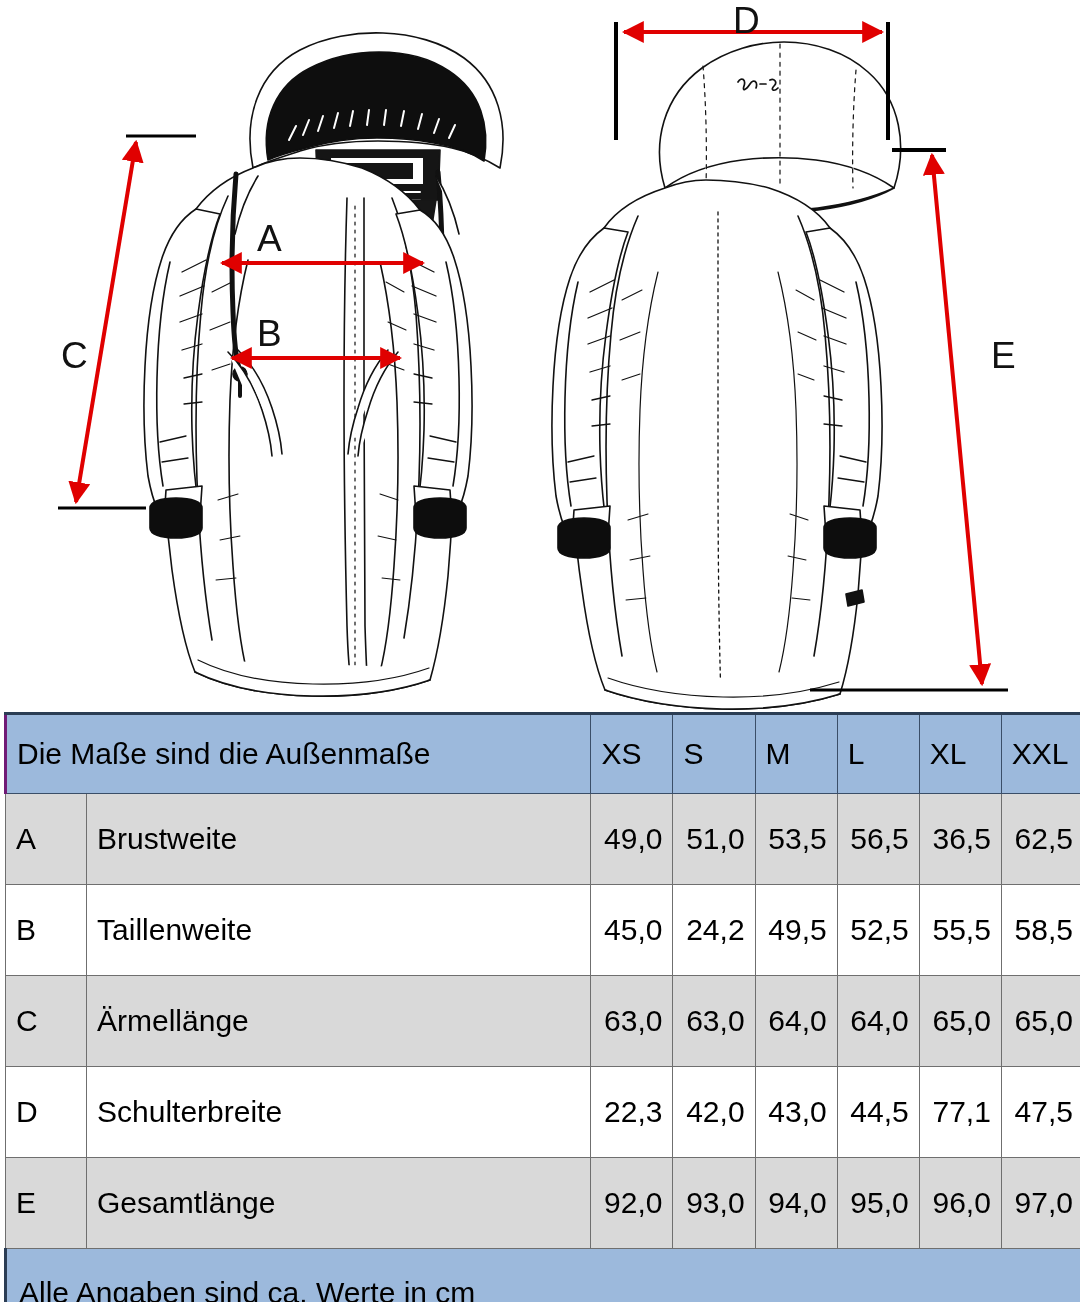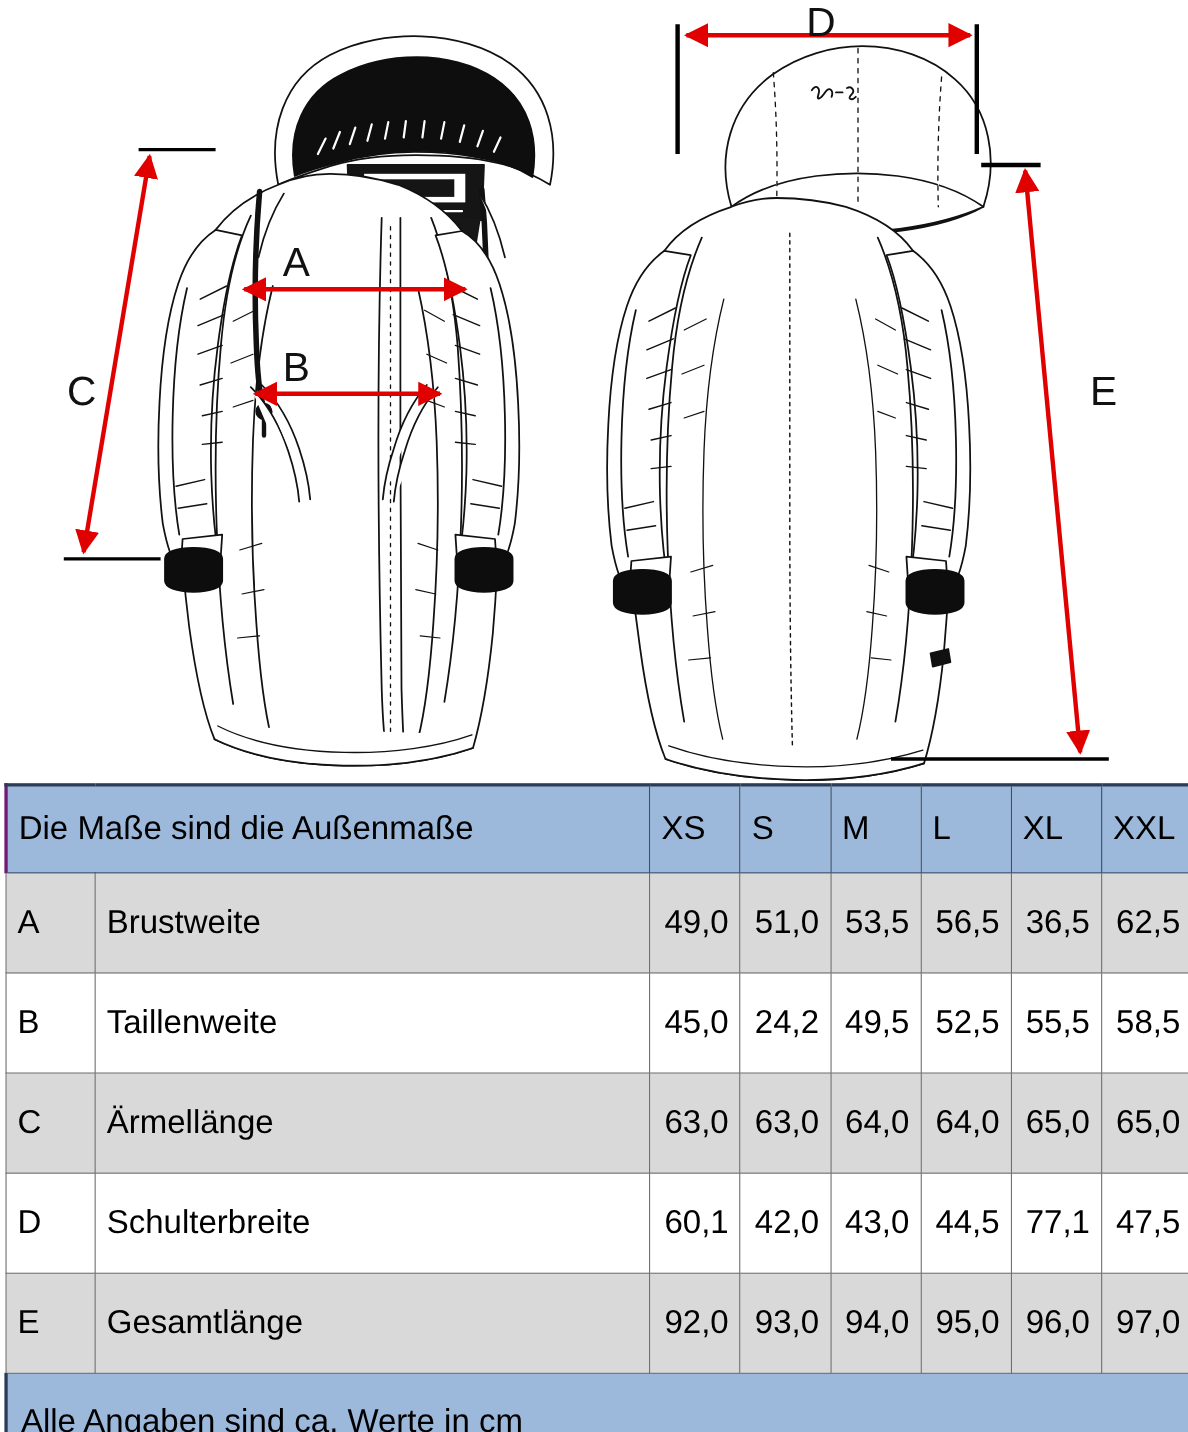--- a/index.html
+++ b/index.html
@@ -367,21 +367,21 @@
       <td class="val">63,0</td>
       <td class="val">63,0</td>
       <td class="val">64,0</td>
       <td class="val">64,0</td>
       <td class="val">65,0</td>
       <td class="val">65,0</td>
     </tr>
     <tr class="plain">
       <td class="key">D</td>
       <td class="desc">Schulterbreite</td>
-      <td class="val">60,1</td>
+      <td class="val">22,3</td>
       <td class="val">42,0</td>
       <td class="val">43,0</td>
       <td class="val">44,5</td>
       <td class="val">77,1</td>
       <td class="val">47,5</td>
     </tr>
     <tr class="shade">
       <td class="key">E</td>
       <td class="desc">Gesamtlänge</td>
       <td class="val">92,0</td>

